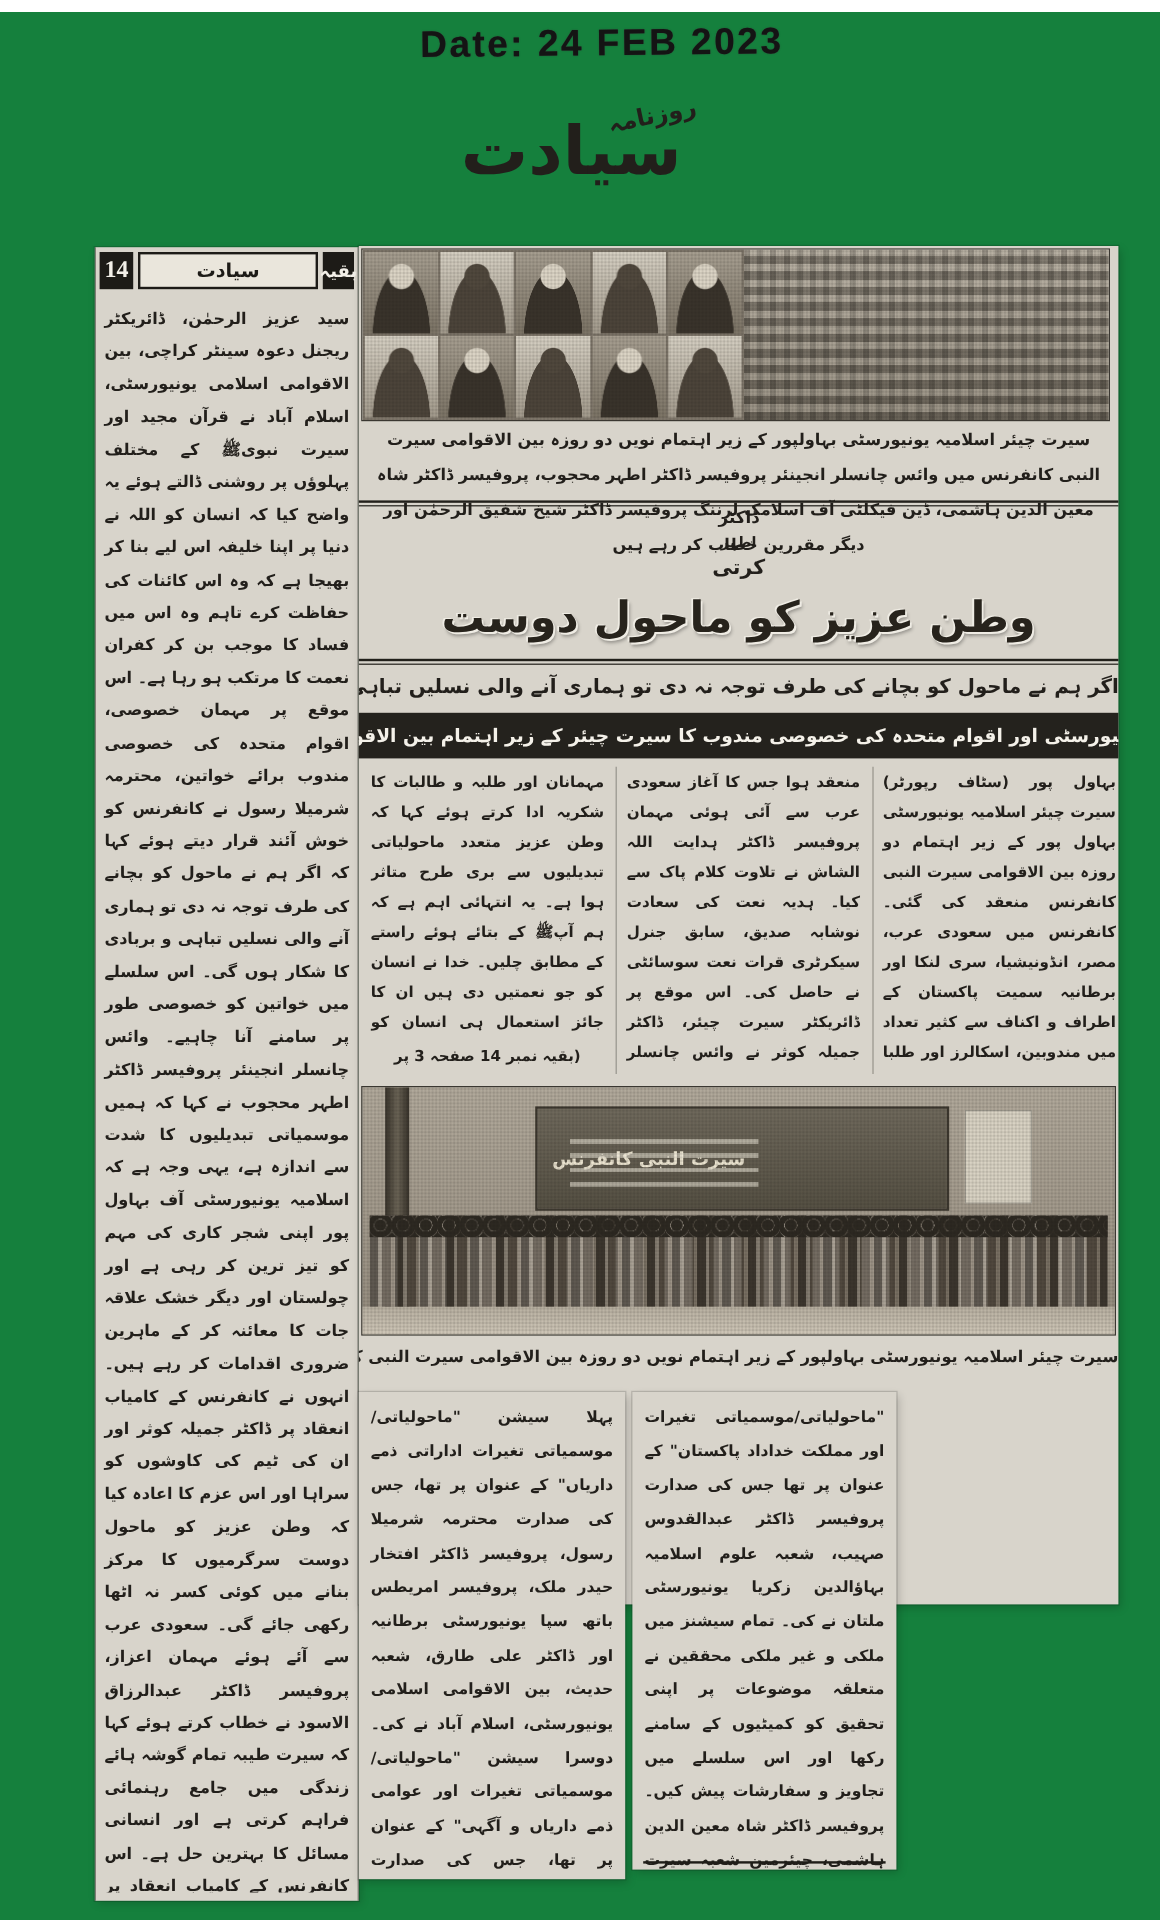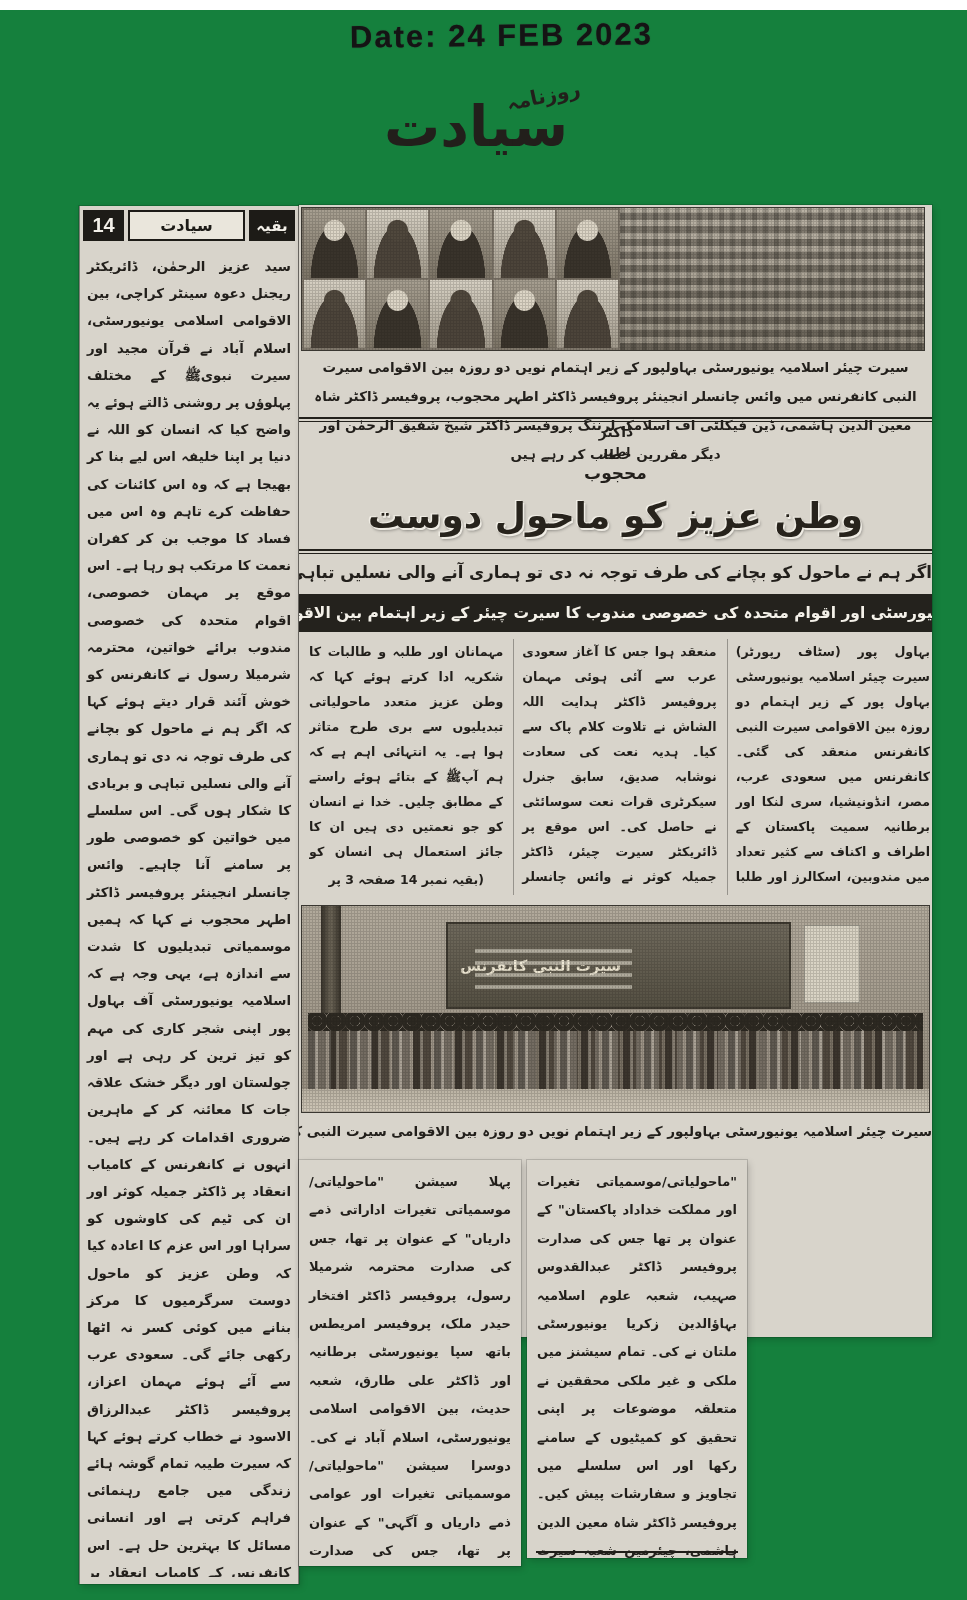--- a/index.html
+++ b/index.html
@@ -15,23 +15,23 @@
   .mast-tagline{position:absolute;left:506px;top:74px;font-size:20px;font-weight:700;
          transform:rotate(-12deg);}
   .mast-title{position:absolute;left:376px;top:84px;width:200px;text-align:center;
          font-size:56px;font-weight:700;}
   
   .left-strip{position:absolute;left:79px;top:196px;width:218px;height:1378px;
          border-left:1px solid rgba(20,18,15,.45);border-right:1px solid rgba(20,18,15,.45);}
   .strip-header{display:flex;direction:rtl;gap:4px;margin:4px 3px;height:31px;}
   .strip-header .cell{display:flex;align-items:center;justify-content:center;font-weight:700;}
   .c-dark{background:#1d1b17;color:#f2efe8;}
-  .c-right{width:46px;font-size:15px;}
+  .c-right{width:26px;font-size:15px;}
   .c-center{flex:1;background:#eae6dc;border:2px solid #1d1b17;font-size:16px;color:#1d1b17;}
-  .c-left{width:41px;font-size:20px;font-family:Liberation Sans, sans-serif;}
+  .c-left{width:28px;font-size:20px;font-family:Liberation Serif, serif;}
   .strip-body{padding:8px 7px;font-size:13.4px;line-height:27.2px;font-weight:700;
          height:1316px;overflow:hidden;}
   
   .main-clip{position:absolute;left:299px;top:195px;width:633px;height:1132px;}
   .photo{position:absolute;overflow:hidden;border:1px solid #3a3731;}
   .photo::after{content:"";position:absolute;inset:0;
          background-image:radial-gradient(rgba(25,23,19,.16) 1px,transparent 1.35px);
          background-size:3px 3px;}
   .photo1{left:2px;top:2px;width:622px;height:142px;display:flex;}
   .collage{width:318px;height:100%;display:grid;grid-template-columns:repeat(5,1fr);
@@ -143,21 +143,21 @@
       <div>سیرت چیئر اسلامیہ یونیورسٹی بہاولپور کے زیر اہتمام نویں دو روزہ بین الاقوامی سیرت النبی کانفرنس میں وائس چانسلر انجینئر پروفیسر ڈاکٹر اطہر محجوب، پروفیسر ڈاکٹر شاہ</div>
       <div>معین الدین ہاشمی، ڈین فیکلٹی آف اسلامک لرننگ پروفیسر ڈاکٹر شیخ شفیق الرحمٰن اور دیگر مقررین خطاب کر رہے ہیں</div>
     </div>
 
     <div class="rule rule-a"></div>
 
     <div class="headline-box">
       <div class="attr urdu">
         <div class="a1">ڈاکٹر</div>
         <div class="a2">اطہر</div>
-        <div class="a3">محجوب</div>
+        <div class="a3">کرتی</div>
       </div>
       <div class="headline-text urdu">وطن عزیز کو ماحول دوست سرگرمیوں کا مرکز بنانے میں کوئی کسر نہ چھوڑیں گے</div>
     </div>
 
     <div class="rule rule-b"></div>
 
     <div class="subhead1 urdu">اگر ہم نے ماحول کو بچانے کی طرف توجہ نہ دی تو ہماری آنے والی نسلیں تباہی و بربادی کا شکار ہو جائیں گی، شرمیلا رسول</div>
     <div class="subhead-bar urdu">وائس چانسلر اسلامیہ یونیورسٹی اور اقوام متحدہ کی خصوصی مندوب کا سیرت چیئر کے زیر اہتمام بین الاقوامی کانفرنس سے خطاب</div>
 
     <div class="cols">

